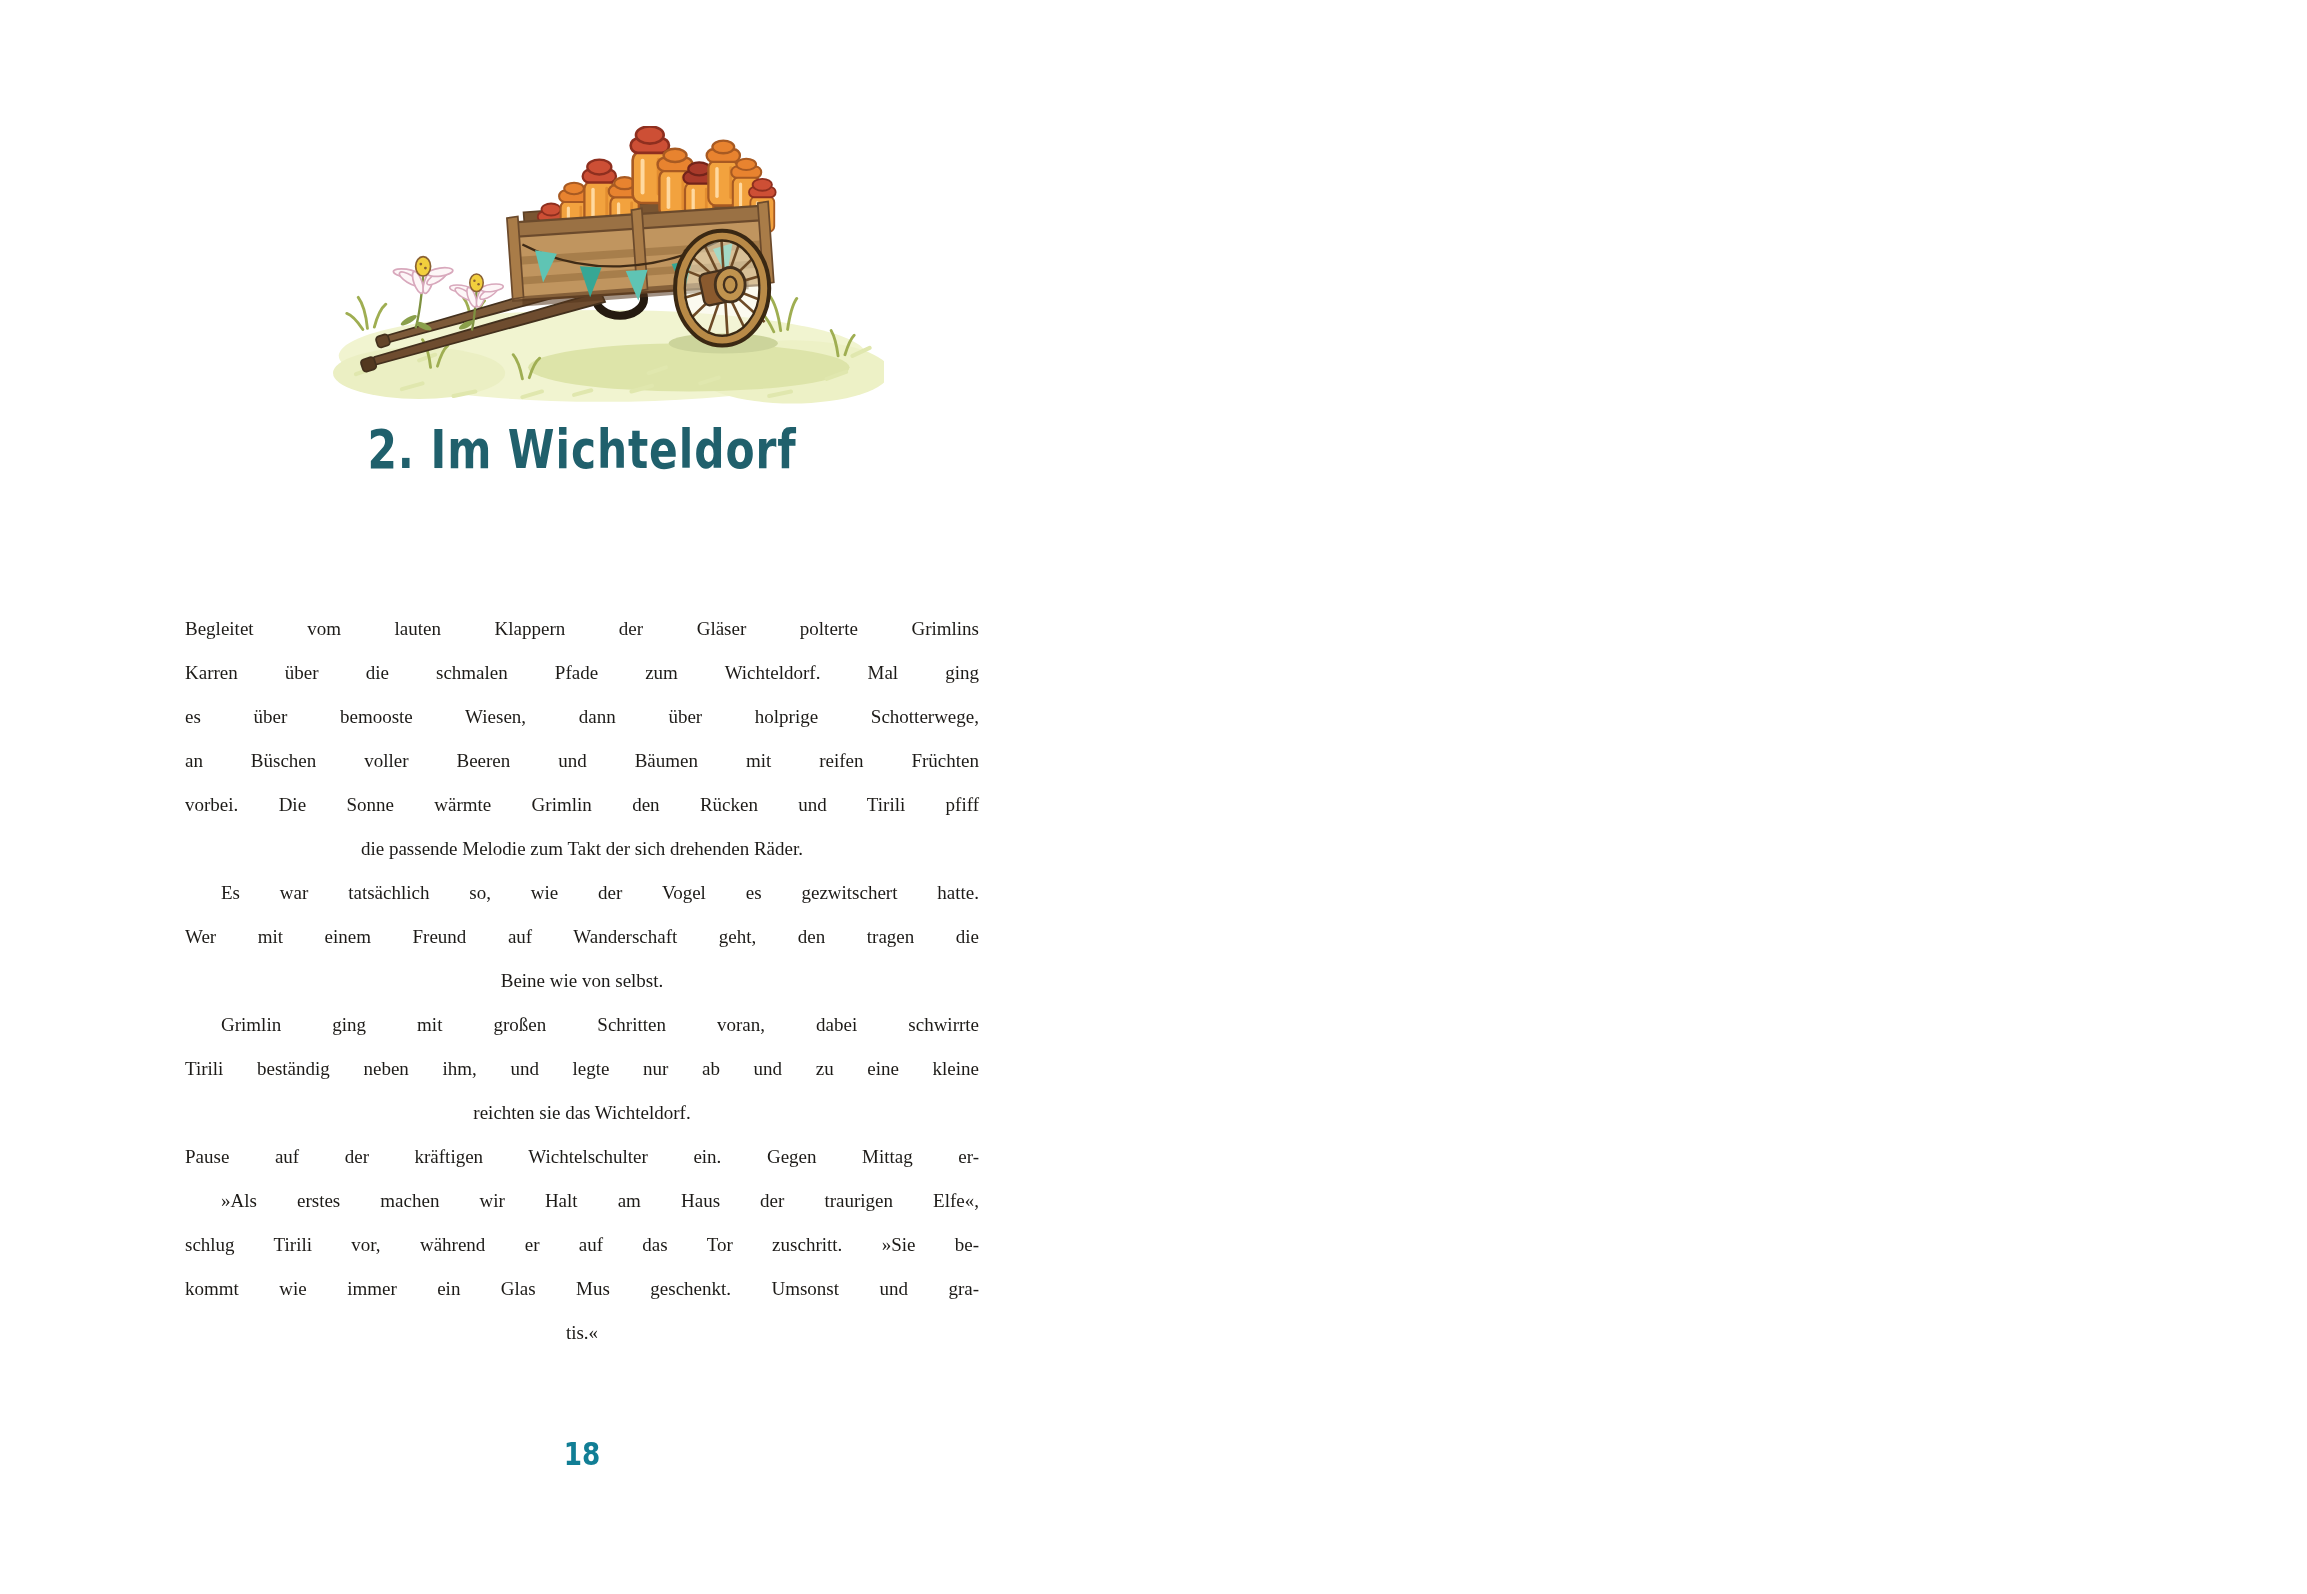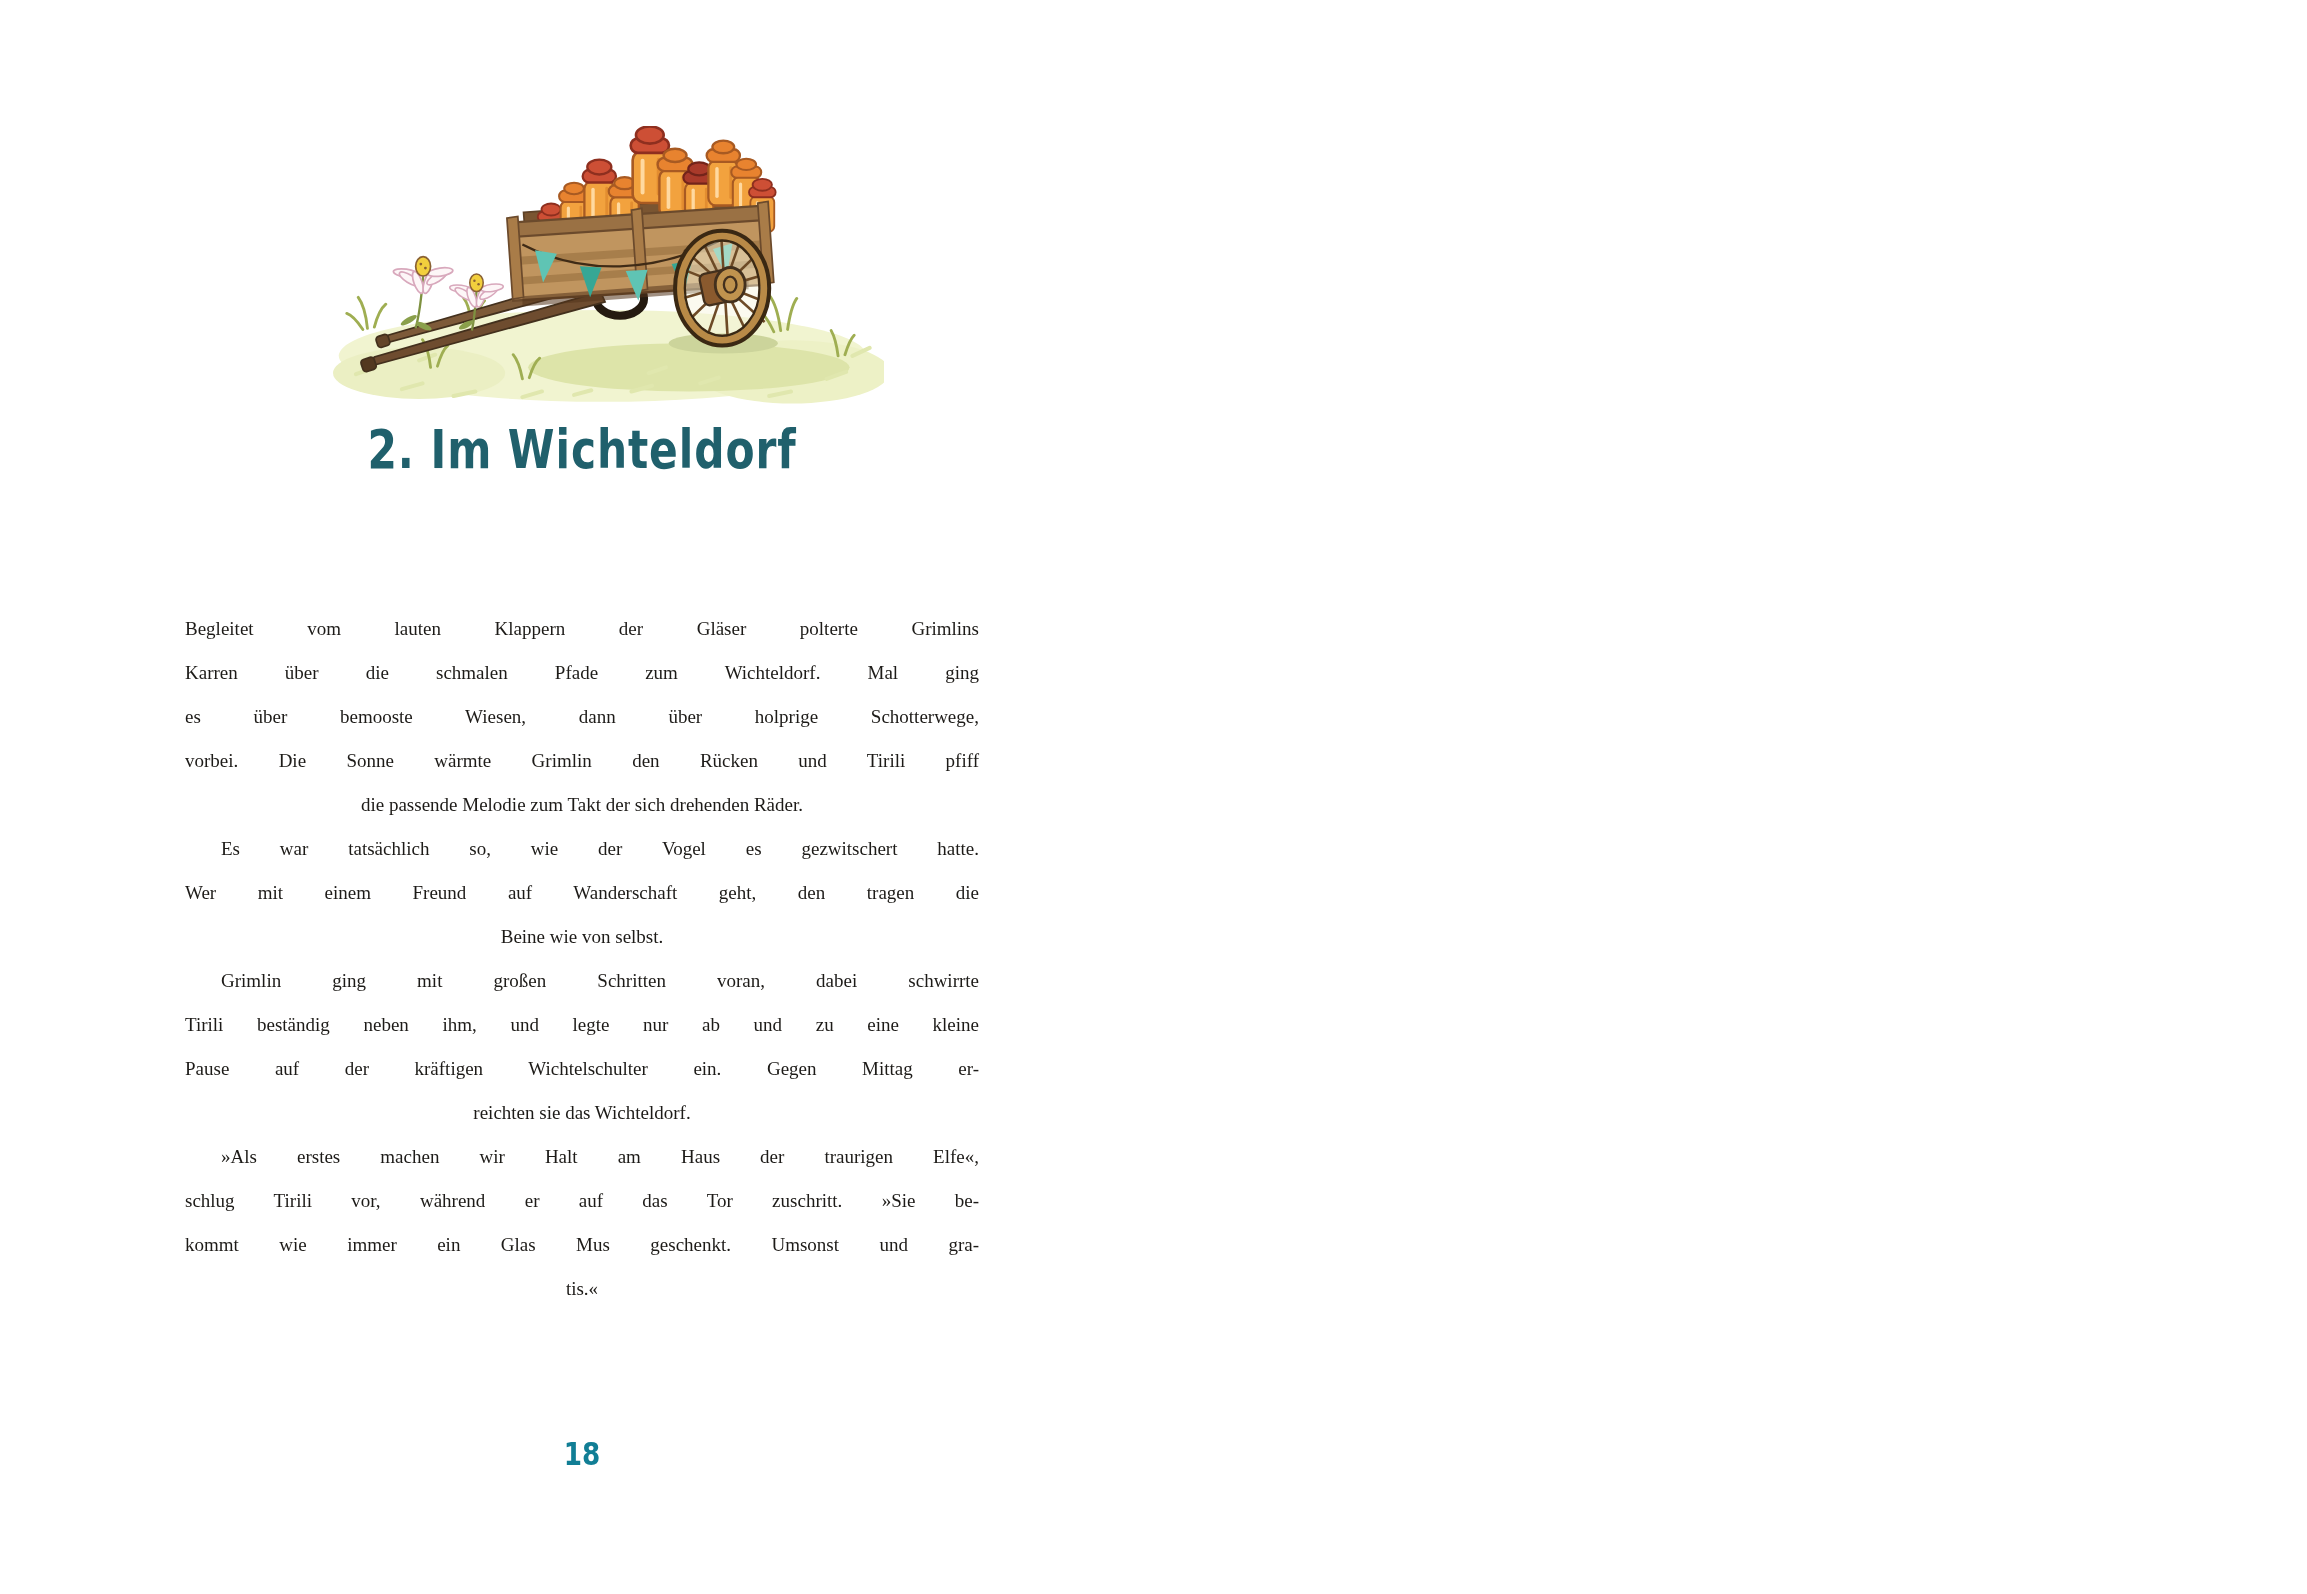--- a/index.html
+++ b/index.html
@@ -166,29 +166,30 @@
         <use href="#cone" transform="translate(250,278) scale(.9)"></use>
       </g>
     </svg>
 
     <h1 class="chapter-title">2. Im Wichteldorf</h1>
 
     <div class="textblock tb-left">
         <div class="line j">Begleitet vom lauten Klappern der Gläser polterte Grimlins</div>
         <div class="line j">Karren über die schmalen Pfade zum Wichteldorf. Mal ging</div>
         <div class="line j">es über bemooste Wiesen, dann über holprige Schotterwege,</div>
+        <div class="line j">an Büschen voller Beeren und Bäumen mit reifen Früchten</div>
         <div class="line j">vorbei. Die Sonne wärmte Grimlin den Rücken und Tirili pfiff</div>
         <div class="line l">die passende Melodie zum Takt der sich drehenden Räder.</div>
         <div class="line j ind">Es war tatsächlich so, wie der Vogel es gezwitschert hatte.</div>
         <div class="line j">Wer mit einem Freund auf Wanderschaft geht, den tragen die</div>
         <div class="line l">Beine wie von selbst.</div>
         <div class="line j ind">Grimlin ging mit großen Schritten voran, dabei schwirrte</div>
         <div class="line j">Tirili beständig neben ihm, und legte nur ab und zu eine kleine</div>
+        <div class="line l">reichten sie das Wichteldorf.</div>
         <div class="line j">Pause auf der kräftigen Wichtelschulter ein. Gegen Mittag er-</div>
-        <div class="line l">reichten sie das Wichteldorf.</div>
         <div class="line j ind">»Als erstes machen wir Halt am Haus der traurigen Elfe«,</div>
         <div class="line j">schlug Tirili vor, während er auf das Tor zuschritt. »Sie be-</div>
         <div class="line j">kommt wie immer ein Glas Mus geschenkt. Umsonst und gra-</div>
         <div class="line l">tis.«</div>
       </div>
 
     <div class="pagenum pn-left">18</div>
   </section>
 
   <section class="page page-right">

